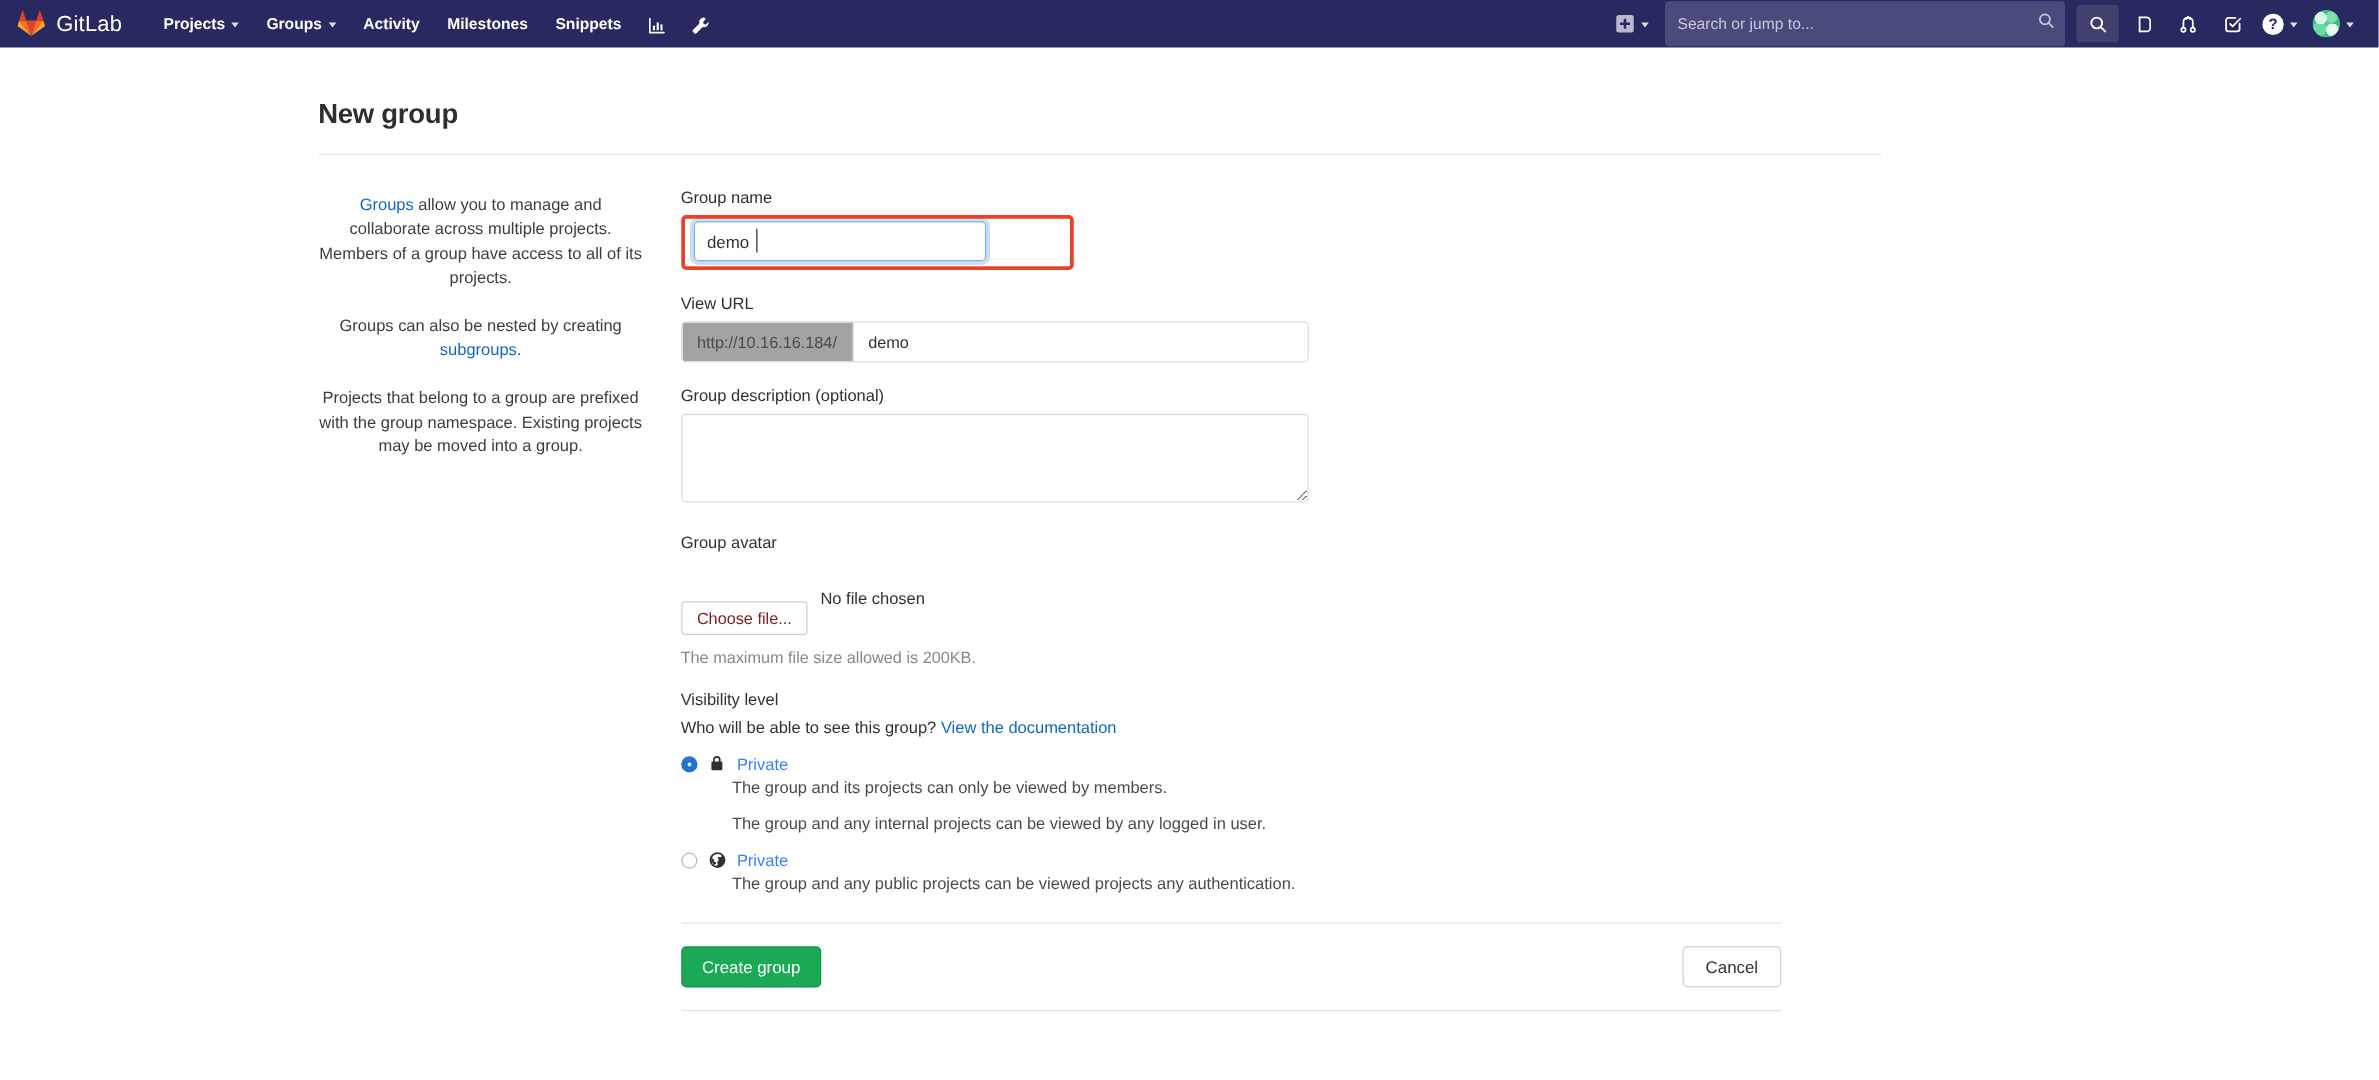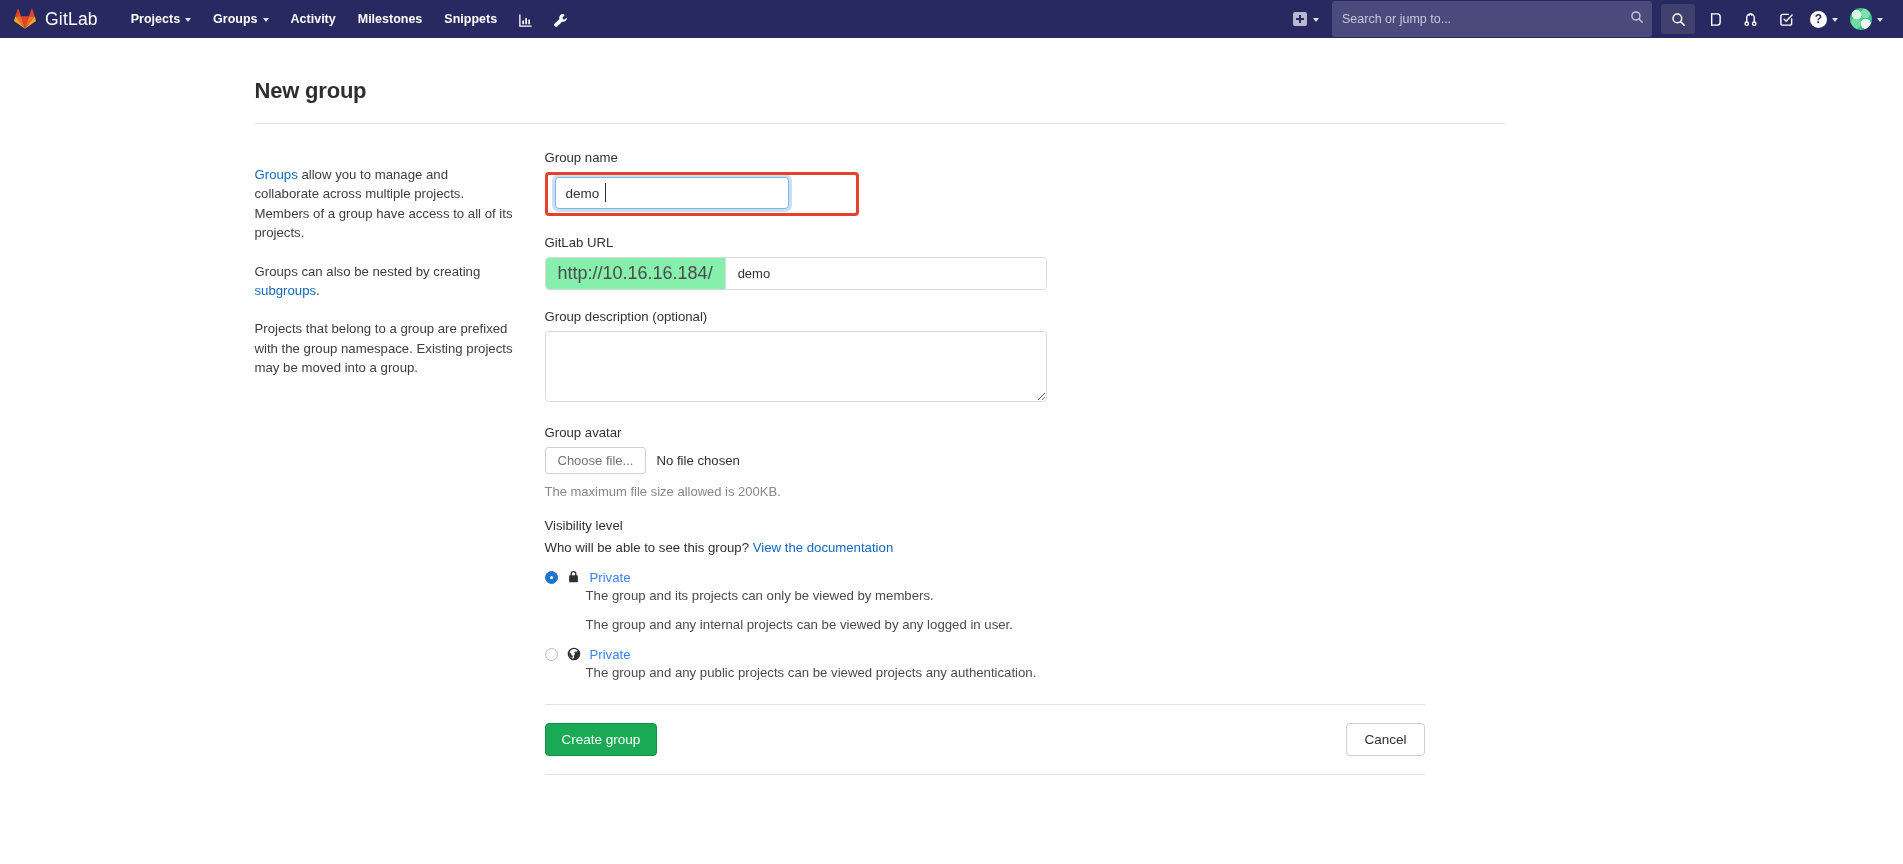--- a/index.html
+++ b/index.html
@@ -149,21 +149,21 @@
   .cols {
     display: flex;
     margin-top: 26px;
   }
   .col-left {
     width: 290px;
     flex: none;
     padding-right: 30px;
     font-size: 13.2px; color: #3d3d3d; line-height: 1.47;
   }
-  .col-left p { margin: 15px 0 19px 0; }
+  .col-left p { margin: 4px 0 19px 0; text-align: center; }
   .col-left a { color: #1068bf; text-decoration: none; }
 
   .col-right {
     flex: 1;
     max-width: 680px;
   }
 
   
   .f-label {
     font-size: 13.2px; font-weight: 400; color: #303030;
@@ -204,25 +204,25 @@
 
   .url-row {
     display: flex;
     width: 502px; height: 33px;
     border: 1px solid #dbdbdb;
     border-radius: 4px;
     overflow: hidden;
     background: #fff;
   }
   .url-prefix {
-    background: #86efac;
+    background: #a3a3a3;
     border-right: 1px solid #dbdbdb;
     padding: 0 12px;
     display: flex; align-items: center;
-    font-size: 18px; color: #4b4b4b;
+    font-size: 13px; color: #4b4b4b;
     white-space: nowrap;
   }
   .url-value {
     border: 0; outline: 0; flex: 1;
     padding: 0 12px;
     font-size: 13px; color: #303030;
     font-family: "Liberation Sans", sans-serif;
   }
 
   .desc-area {
@@ -236,23 +236,24 @@
     outline: none;
     color: #303030;
   }
 
   .file-row { display: flex; align-items: center; gap: 10px; }
   .file-btn {
     background: #fff;
     border: 1px solid #cfcfcf;
     border-radius: 3px;
     padding: 5px 12px;
-    font-size: 13px; color: #737373;
+    font-size: 13px; color: #7f1d1d;
     font-family: "Liberation Sans", sans-serif;
     cursor: pointer;
+    margin-top: 33px;
   }
   .file-status { font-size: 13.2px; color: #303030; }
   .file-hint {
     font-size: 13px; color: #888;
     margin-top: 10px;
   }
 
   .vis-sub {
     font-size: 13.2px; color: #303030;
     margin: 0 0 14px 0;
@@ -440,21 +441,21 @@
         <div class="f-group">
           <label class="f-label">Group name</label>
           <div class="name-row">
             <input class="name-input" type="text" value="demo" style="">
             <span class="name-caret"></span>
             <div class="redbox"></div>
           </div>
         </div>
 
         <div class="f-group">
-          <label class="f-label">GitLab URL</label>
+          <label class="f-label">View URL</label>
           <div class="url-row">
             <span class="url-prefix">http://10.16.16.184/</span>
             <input class="url-value" type="text" value="demo" style="">
           </div>
         </div>
 
         <div class="f-group">
           <label class="f-label">Group description (optional)</label>
           <textarea class="desc-area" placeholder="" style=""></textarea>
         </div>

